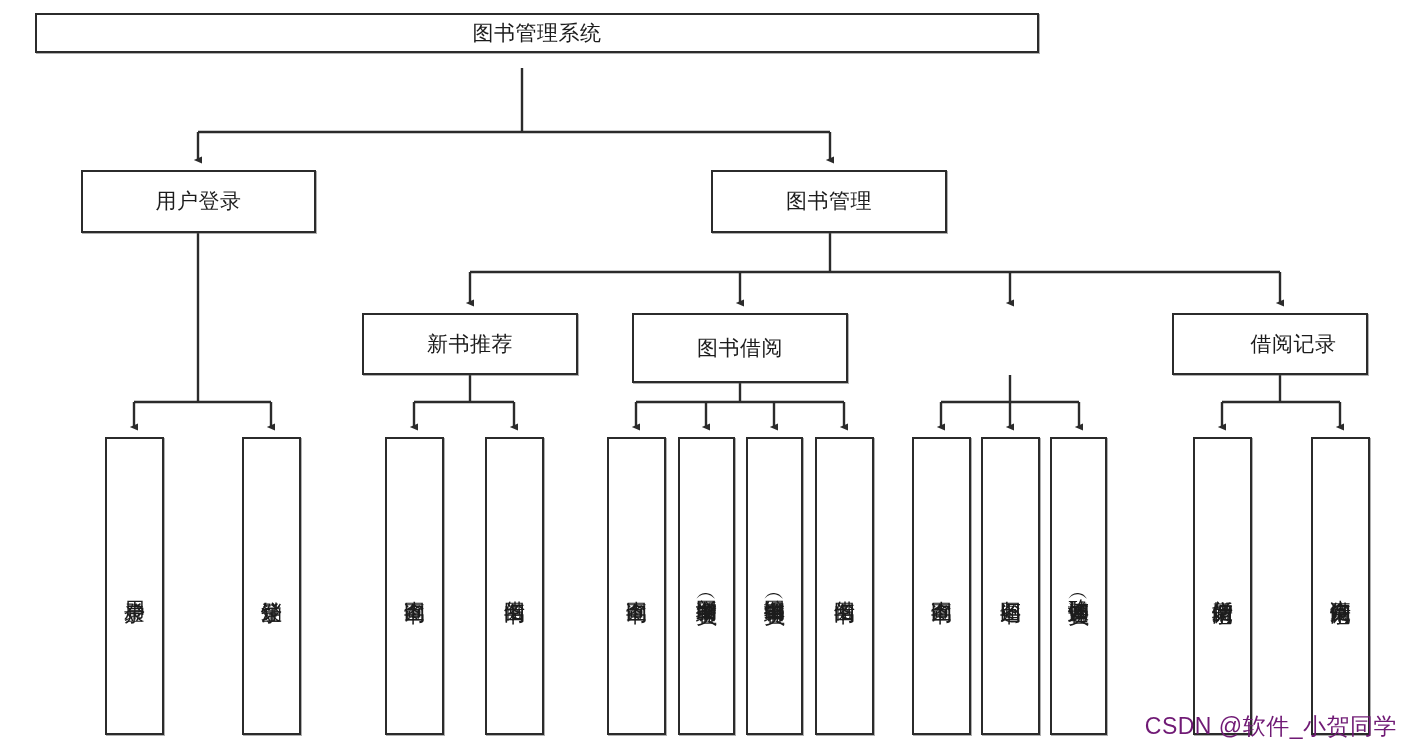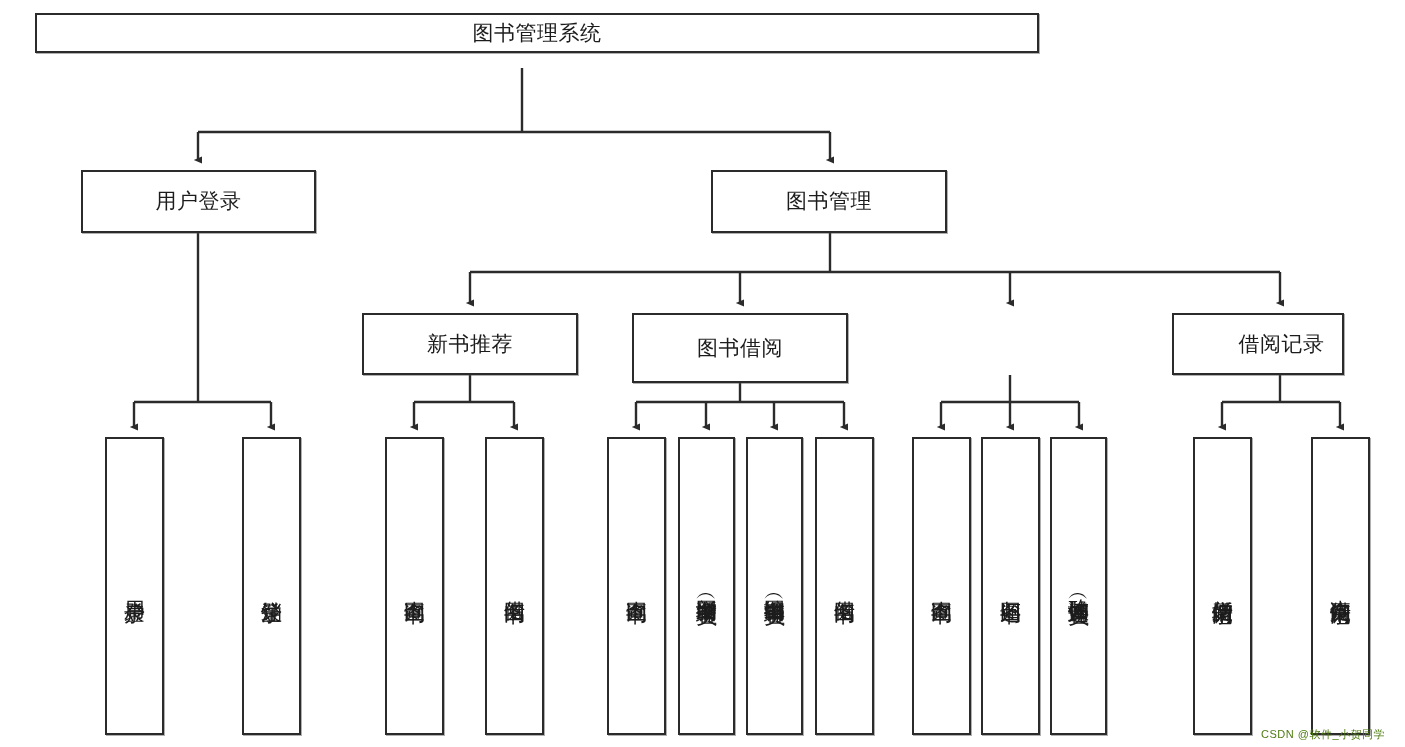--- a/index.html
+++ b/index.html
@@ -56,24 +56,24 @@
     line-height: 1.42;
     letter-spacing: 1px;
     white-space: nowrap;
     max-height: 272px;
   }
   .node.leaf.tall .node-label {
     max-height: 288px;
   }
   #watermark {
     position: absolute;
-    right: 20px;
+    right: 8px;
     bottom: 5px;
-    font-size: 11px;
-    color: #4d7c0f;
+    font-size: 23px;
+    color: #701a75;
     letter-spacing: 0.5px;
     white-space: nowrap;
     user-select: none;
   }
 </style>
 </head>
 <body>
 
 <div id="diagram-root">
 
@@ -141,21 +141,21 @@
 
   <div class="node" style="left:362px; top:313px; width:216px; height:62px;">
     <span class="node-label">新书推荐</span>
   </div>
 
   <div class="node" style="left:632px; top:313px; width:216px; height:70px;">
     <span class="node-label">图书借阅</span>
   </div>
 
 
-  <div class="node" style="left:1172px; top:313px; width:172px; height:62px;padding-left:47px;">
+  <div class="node" style="left:1172px; top:313px; width:196px; height:62px;padding-left:47px;">
     <span class="node-label">借阅记录</span>
   </div>
 
   <div class="node leaf" style="left:105px; top:437px; width:59px; height:298px;">
     <span class="node-label">用户登录</span>
   </div>
 
   <div class="node leaf" style="left:242px; top:437px; width:59px; height:298px;">
     <span class="node-label">注销登录</span>
   </div>

